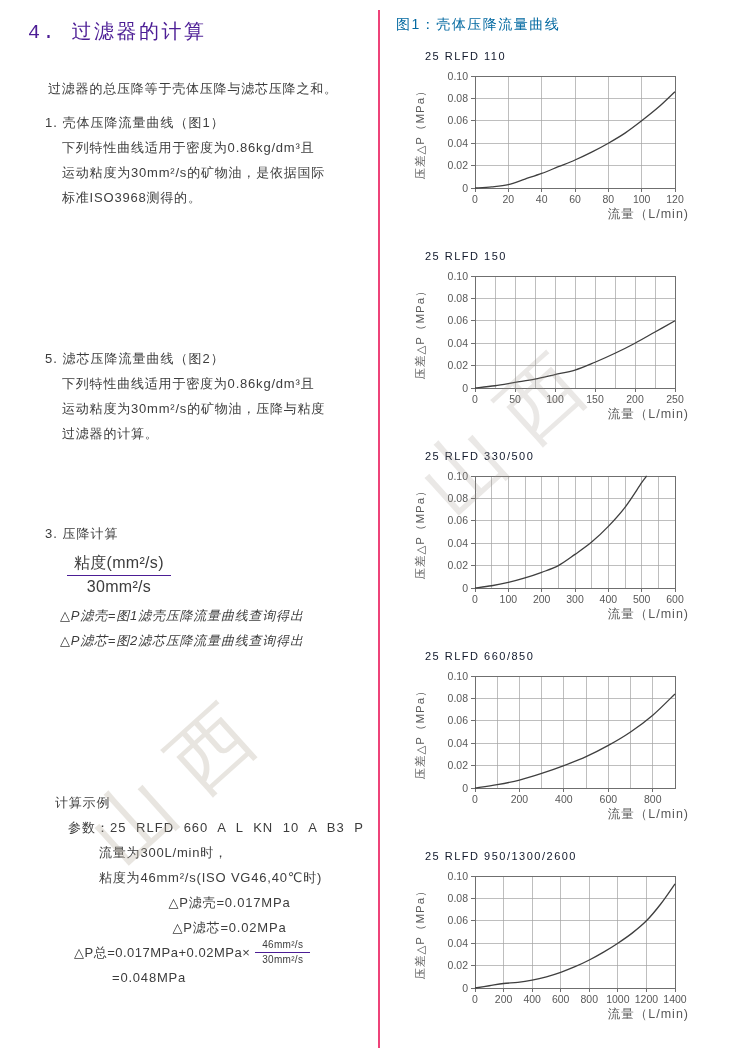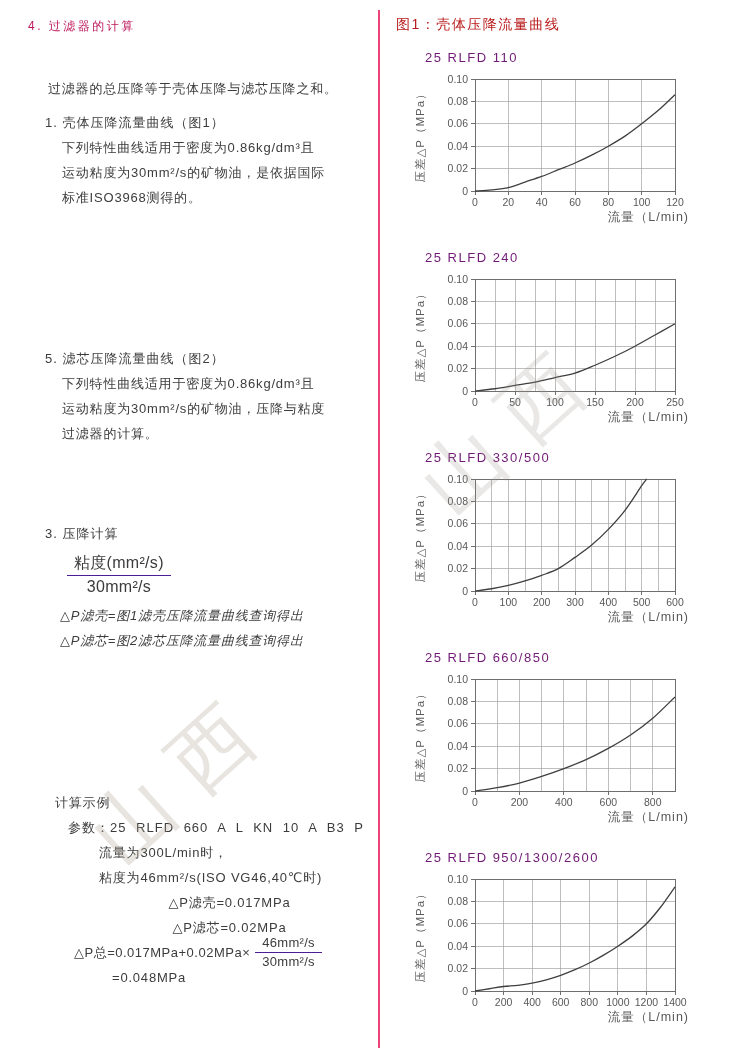--- a/index.html
+++ b/index.html
@@ -1,41 +1,41 @@
 <!DOCTYPE html>
 <html><head>
 <meta charset="utf-8">
 <style>
   html,body{margin:0;padding:0;background:#9a9a9a;}
   .page{position:relative;width:750px;height:1061px;background:#ffffff;overflow:hidden;
         font-family:"Liberation Sans","DejaVu Sans",sans-serif;color:#3c3c3c;}
   .abs{position:absolute;}
-  .page-title{font-size:12px;letter-spacing:2.5px;color:#be185d;}
+  .page-title{font-size:20px;letter-spacing:2.5px;color:#4c1d95;font-family:Liberation Mono, monospace;}
   .body-text{font-size:13px;line-height:25px;letter-spacing:0.8px;}
   .sec-heading{font-size:13px;letter-spacing:1px;line-height:25px;}
   .sec-lines{margin-left:17px;}
   .divider{position:absolute;width:2px;pointer-events:none;}
   .watermark{position:absolute;font-size:80px;letter-spacing:26px;white-space:nowrap;
              transform:rotate(-42deg);transform-origin:left bottom;pointer-events:none;
              color:rgba(178,168,152,0.30);z-index:3;}
   .watermark.w2{color:rgba(160,152,140,0.22);}
   .formula-row{display:flex;align-items:center;margin:7px 0 5px 15px;font-size:13px;letter-spacing:0.5px;}
   .frac{display:inline-block;text-align:center;margin-left:7px;font-size:16px;line-height:1.3;letter-spacing:0.3px;}
   .frac .num{padding:0 7px 1px;display:block;}
   .frac .den{border-top:1px solid #4c1d95;padding:1px 7px 0;display:block;}
-  .frac.small{font-size:13px;line-height:1.25;margin-left:5px;}
+  .frac.small{font-size:10px;line-height:1.25;margin-left:5px;}
   .example-param{margin-left:13px;word-spacing:5px;letter-spacing:1px;}
   .example-ind{margin-left:44px;}
   .example-res{margin-left:19px;text-align:center;}
   .example-total{display:flex;align-items:center;margin-left:19px;font-size:13px;letter-spacing:0.5px;height:25px;}
   .example-final{margin-left:57px;}
   .right-col{position:absolute;left:396px;top:16px;width:352px;z-index:2;}
-  .figure-header{font-size:14px;letter-spacing:1.5px;color:#b91c1c;}
+  .figure-header{font-size:14px;letter-spacing:1.5px;color:#0369a1;}
   .chart-block{position:absolute;left:0;width:350px;}
-  .chart-title{font-size:13px;letter-spacing:1.5px;color:#701a75;margin:0 0 4px 29px;}
+  .chart-title{font-size:11px;letter-spacing:1.5px;color:#0f172a;margin:0 0 4px 29px;}
   .chart-block svg{display:block;}
   svg text{fill:#585858;}
   .left-col-layer{z-index:2;}
 </style>
 </head>
 <body>
 
 <div class="page">
 
   <div class="watermark" style="left:140px;top:780px;">山西</div>
@@ -141,21 +141,21 @@
             <text x="179" y="136.5" text-anchor="middle" font-size="10.5">60</text>
             <text x="212.33333333333331" y="136.5" text-anchor="middle" font-size="10.5">80</text>
             <text x="245.66666666666669" y="136.5" text-anchor="middle" font-size="10.5">100</text>
             <text x="279" y="136.5" text-anchor="middle" font-size="10.5">120</text>
             <text x="293" y="152" text-anchor="end" font-size="12.5" letter-spacing="1">流量（L/min)</text>
             <text x="28" y="66" text-anchor="middle" font-size="11.5" letter-spacing="1" transform="rotate(-90 28 66)">压差△P（MPa）</text>
             <path d="M79 122C81.77777777777777 121.81333333333333 90.1111111111111 121.44 95.66666666666666 120.88C101.22222222222221 120.32 106.77777777777777 119.94666666666667 112.33333333333333 118.64C117.88888888888889 117.33333333333333 123.44444444444444 114.90666666666667 129 113.03999999999999C134.55555555555554 111.17333333333332 140.1111111111111 109.49333333333333 145.66666666666666 107.44C151.22222222222223 105.38666666666667 156.77777777777777 102.96 162.33333333333334 100.72C167.8888888888889 98.48 173.44444444444446 96.42666666666666 179 94C184.55555555555554 91.57333333333334 190.11111111111114 88.96 195.66666666666669 86.16C201.22222222222223 83.36 206.77777777777777 80.37333333333333 212.33333333333331 77.2C217.88888888888886 74.02666666666667 223.44444444444443 70.85333333333334 229 67.12C234.55555555555557 63.38666666666667 240.11111111111114 59.09333333333333 245.66666666666669 54.8C251.22222222222223 50.50666666666667 256.77777777777777 46.213333333333345 262.3333333333333 41.360000000000014C267.88888888888886 36.50666666666668 276.22222222222223 28.29333333333334 279 25.680000000000007" fill="none" stroke="#3f3f3f" stroke-width="1.3"></path>
           </svg>
         </div>
         <div class="chart-block" style="top: 234px;">
-          <div class="chart-title">25 RLFD 240</div>
+          <div class="chart-title">25 RLFD 150</div>
           <svg width="348" height="155" viewBox="0 0 348 155" style="font-family: &quot;Liberation Sans&quot;, &quot;DejaVu Sans&quot;, sans-serif;">
             <g stroke="#a3a3a3" stroke-width="0.7" shape-rendering="crispEdges">
               <line x1="99" y1="10" x2="99" y2="122"></line>
               <line x1="119" y1="10" x2="119" y2="122"></line>
               <line x1="139" y1="10" x2="139" y2="122"></line>
               <line x1="159" y1="10" x2="159" y2="122"></line>
               <line x1="179" y1="10" x2="179" y2="122"></line>
               <line x1="199" y1="10" x2="199" y2="122"></line>
               <line x1="219" y1="10" x2="219" y2="122"></line>
               <line x1="239" y1="10" x2="239" y2="122"></line>

